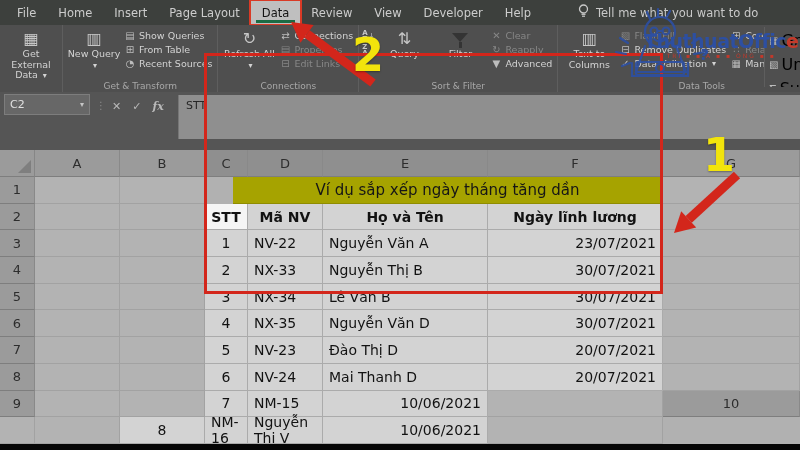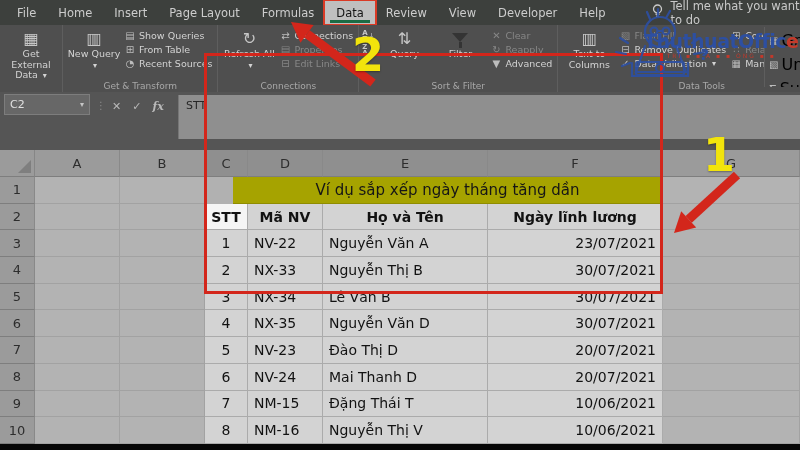--- a/index.html
+++ b/index.html
@@ -90,21 +90,20 @@
 </style>
 </head>
 <body>
 
 <div class="tabbar">
   <div id="tabs" style="display: flex;">
       <div class="tab">File</div>
       <div class="tab">Home</div>
       <div class="tab">Insert</div>
       <div class="tab">Page Layout</div>
-      <div class="tab">Formulas</div>
       <div class="tab tab-active">Data</div>
       <div class="tab">Review</div>
       <div class="tab">View</div>
       <div class="tab">Developer</div>
       <div class="tab">Help</div>
     </div>
   <div class="tellme">
     <span class="bulb">
       <svg width="11" height="14" viewBox="0 0 11 14">
           <circle cx="5.5" cy="5" r="4" fill="none" stroke="#c9c9c9" stroke-width="1.3"></circle>
@@ -356,21 +355,20 @@
     <div class="tcell al-c">6</div>
     <div class="tcell">NV-24</div>
     <div class="tcell">Mai Thanh D</div>
     <div class="tcell al-r">20/07/2021</div>
     <div class="cell"></div>
     <div class="rhead">9</div>
     <div class="cell"></div>
     <div class="cell"></div>
     <div class="tcell al-c">7</div>
     <div class="tcell">NM-15</div>
-    <div class="tcell">Đặng Thái T</div>
     <div class="tcell al-r">10/06/2021</div>
     <div class="cell"></div>
     <div class="rhead">10</div>
     <div class="cell"></div>
     <div class="cell"></div>
     <div class="tcell al-c">8</div>
     <div class="tcell">NM-16</div>
     <div class="tcell">Nguyễn Thị V</div>
     <div class="tcell al-r">10/06/2021</div>
     <div class="cell"></div>

